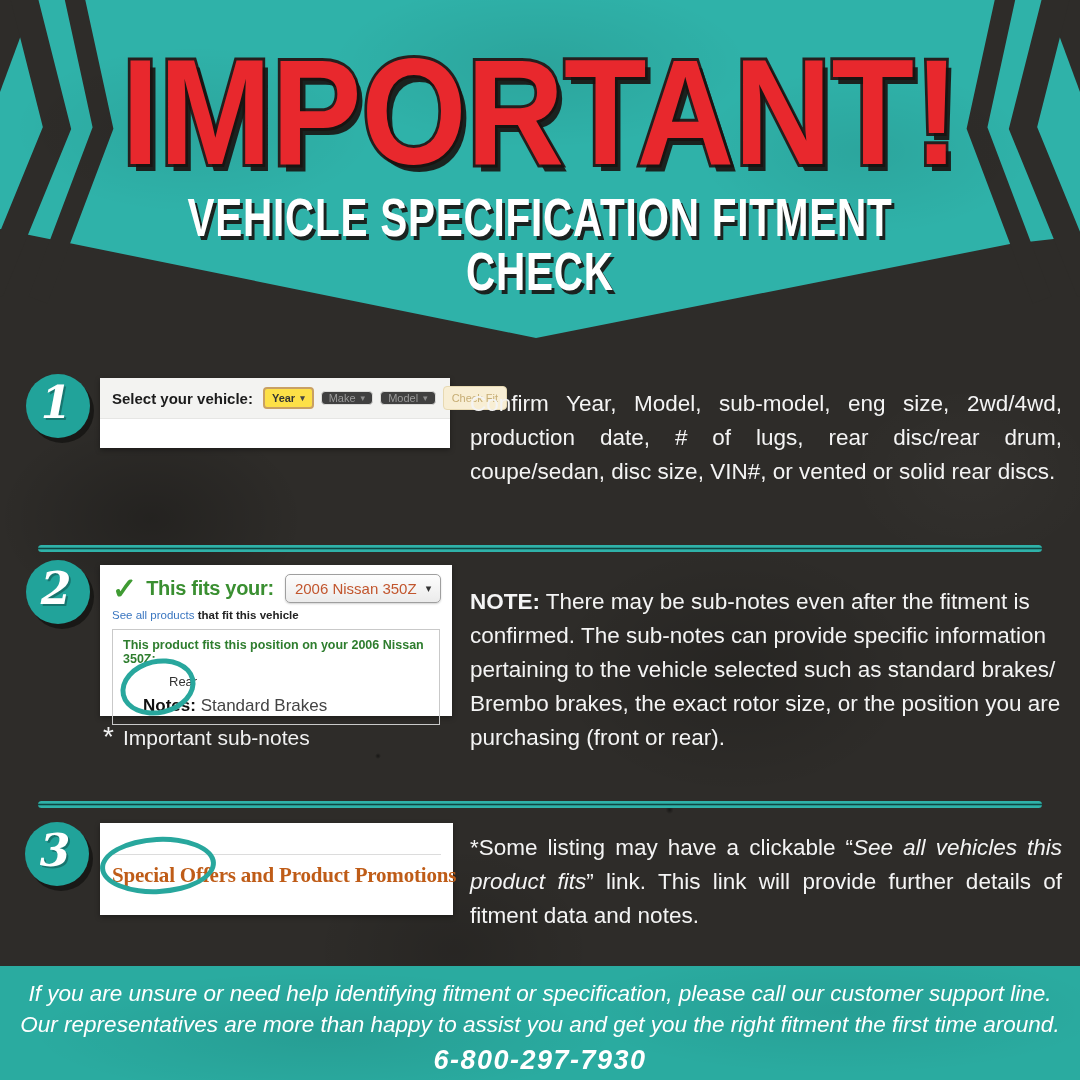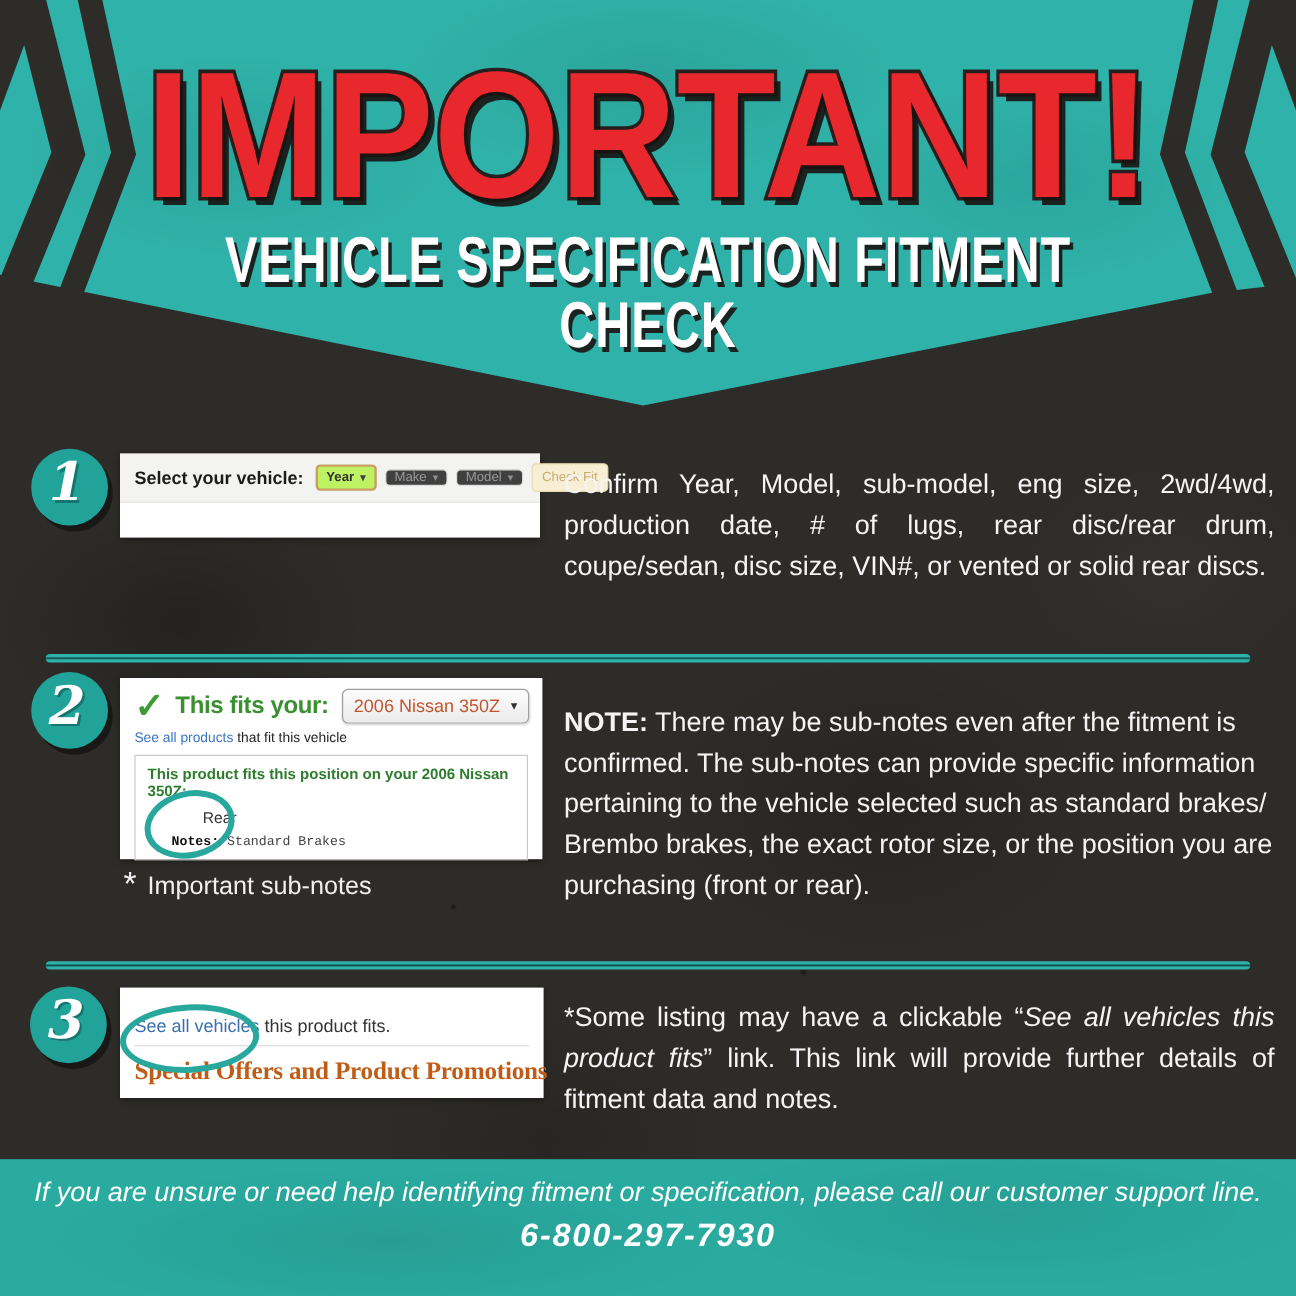--- a/index.html
+++ b/index.html
@@ -54,38 +54,38 @@
   .c1{left:26px;top:374px} .c2{left:26px;top:560px} .c3{left:25px;top:822px}
 
   .shot { position:absolute; left:100px; background:#fff; z-index:5; box-shadow:0 2px 5px rgba(0,0,0,.35); }
 
   
   .shot1 { top:378px; width:350px; height:70px; }
   .shot1-bar { height:40px; background:#f3f3f1; border-bottom:1px solid #e6e6e4; display:flex; align-items:center; padding-left:12px; gap:7px; }
   .sel-label { font-size:15px; font-weight:bold; color:#1c1c1c; margin-right:3px; white-space:nowrap; }
   .dd { font-size:11px; color:#9a9a9a; background:#404040; border:1px solid #dcdcda; border-radius:4px; padding:0 7px; display:inline-flex; align-items:center; gap:5px; white-space:nowrap; }
   .dd .caret { font-size:9px; color:#8d8d8d; }
-  .dd-active { background:#bef264; border:2px solid #c9a063; color:#333; font-weight:bold; padding:3px 7px; }
+  .dd-active { background:#fde047; border:2px solid #c9a063; color:#333; font-weight:bold; padding:3px 7px; }
   .dd-active .caret { color:#444; }
   .checkfit { font-size:11px; color:#c6ad74; background:#f8eed4; border:1px solid #e7d9b2; border-radius:4px; padding:5px 8px; white-space:nowrap; }
 
   
   .shot2 { top:565px; width:352px; height:151px; padding:9px 12px; box-sizing:border-box; }
   .fits-row { display:flex; align-items:center; }
   .check { color:#3f9b33; font-size:30px; font-weight:bold; line-height:.9; margin-right:9px; }
   .fits-heading { color:#3a8f31; font-size:20px; font-weight:bold; letter-spacing:-.3px; white-space:nowrap; }
   .veh-dd { margin-left:11px; border:1px solid #9f9f9f; border-radius:5px; background:linear-gradient(#fdfdfd,#ebebeb); padding:5px 9px; font-size:15px; color:#c2562e; display:inline-flex; gap:9px; align-items:center; box-shadow:0 1px 2px rgba(0,0,0,.18); white-space:nowrap; }
   .veh-dd .caret { color:#333; font-size:11px; }
   .products-line { margin-top:6px; font-size:11.5px; }
   .products-line .lnk { color:#3a76c0; }
-  .products-line .rest { color:#222; font-weight:normal; }
+  .products-line .rest { color:#222; font-weight:bold; }
   .inner-box { margin-top:8px; border:1px solid #c9c9c9; padding:8px 10px; }
   .fit-pos-heading { color:#2e7d2e; font-weight:bold; font-size:12.5px; }
   .pos-line { margin:8px 0 0 46px; font-size:13px; color:#333; }
-  .notes-line { margin:7px 0 0 20px; font-size:11px;font-family:Liberation Mono, monospace; }
+  .notes-line { margin:7px 0 0 20px; font-size:17px; }
   .notes-label { font-weight:bold; color:#111; }
   .notes-value { color:#444; }
 
   .ellipse { position:absolute; border:5px solid #28a79d; border-radius:50%; z-index:7; }
   .ellipse2 { left:20px; top:94px; width:66px; height:46px; transform:rotate(-13deg); }
   .ellipse3 { left:0px; top:14px; width:106px; height:47px; transform:rotate(-3deg); }
 
   .caption2 { position:absolute; left:103px; top:720px; color:#f1f1f1; font-size:21px; z-index:5; }
   .caption2 .mark { font-size:28px; position:relative; top:1px; margin-right:9px; }
 
@@ -203,30 +203,28 @@
     <span class="bold">NOTE:</span><span> There may be sub-notes even after the fitment is confirmed. The sub-notes can provide specific information pertaining to the vehicle selected such as standard brakes/ Brembo brakes, the exact rotor size, or the position you are purchasing (front or rear).</span>
   </p>
 
   <div class="divider d2"></div>
 
   <div class="step-circle c3">
     <span>3</span>
   </div>
 
   <div class="shot shot3">
-    <div class="link-line">
-      <span class="lnk">See all vehicles</span><span> this product fits.</span>
-    </div>
     <hr class="hr3">
     <div class="promo">Special Offers and Product Promotions</div>
     <div class="ellipse ellipse3"></div>
   </div>
 
   <p class="par p3">
     <span>*Some listing may have a clickable “</span><span class="ital">See all vehicles this product fits</span><span>” link. This link will provide further details of fitment data and notes.</span>
   </p>
 
   <div class="footer">
     <p class="l1">If you are unsure or need help identifying fitment or specification, please call our customer support line.</p>
+    <p class="l2">Our representatives are more than happy to assist you and get you the right fitment the first time around.</p>
     <p class="phone">6-800-297-7930</p>
   </div>
 
 </div>
 
 </body></html>

